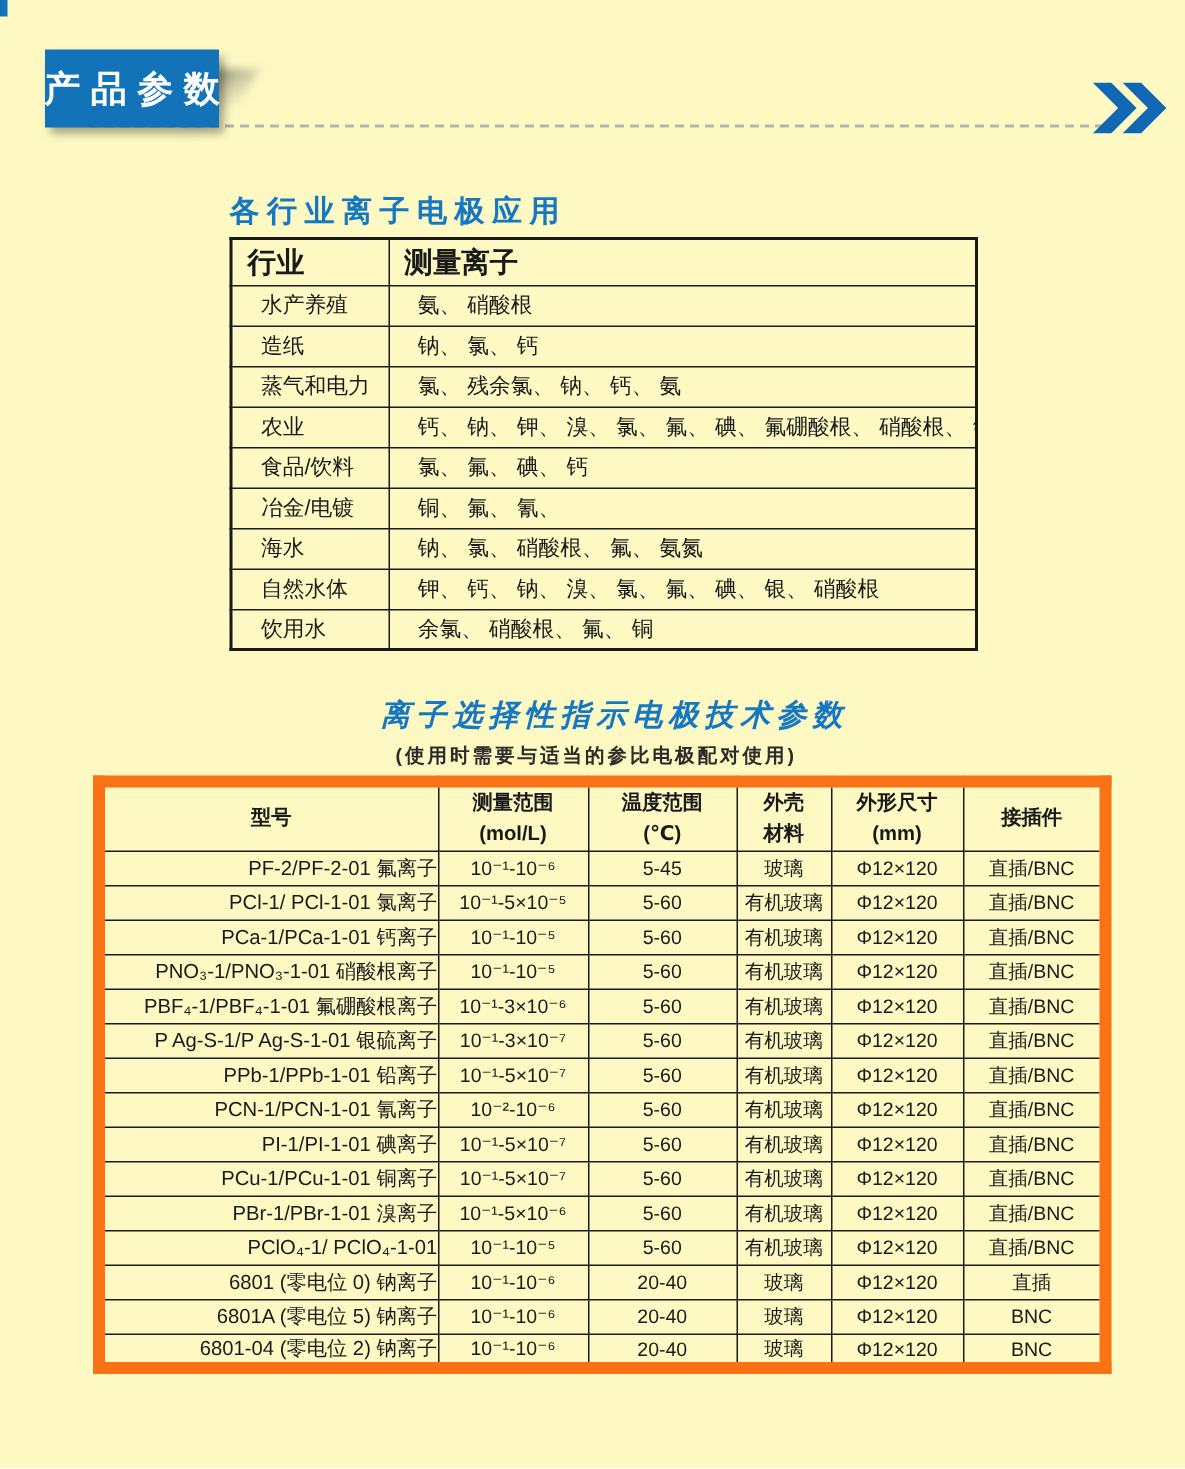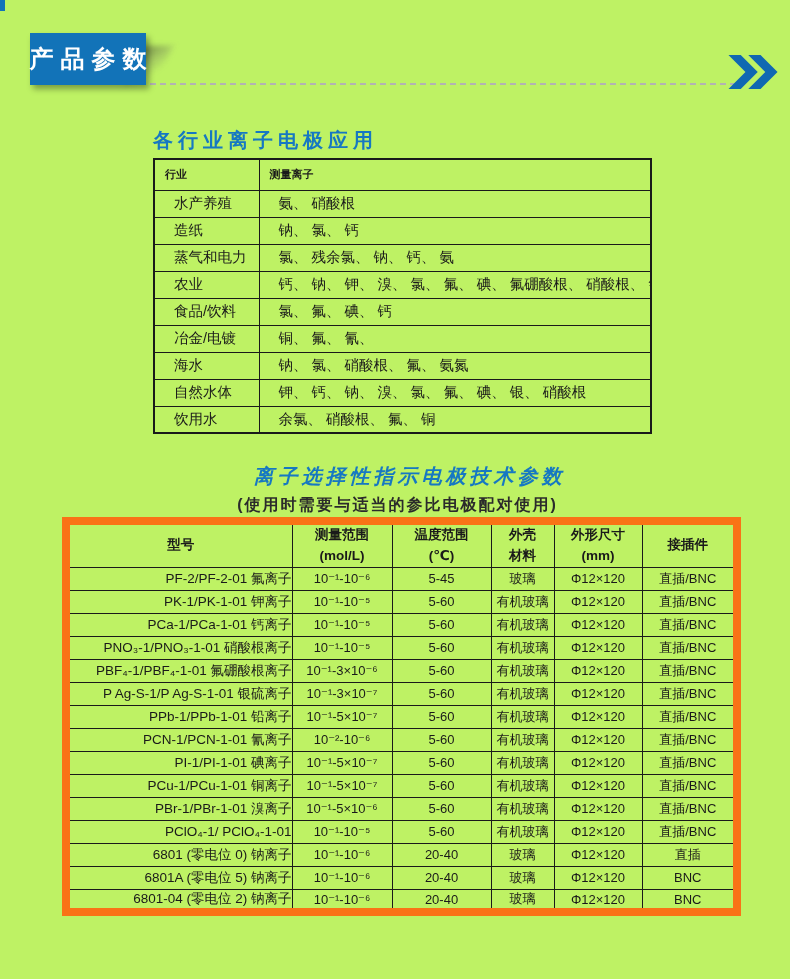--- a/index.html
+++ b/index.html
@@ -2,21 +2,21 @@
 <html><head>
 <meta charset="utf-8">
 <style>
   * { margin:0; padding:0; box-sizing:border-box; }
   html,body { background:#ffffff; }
   body {
     width:790px; height:979px;
     font-family:"Liberation Sans","DejaVu Sans",sans-serif;
     color:#1a1a1a;
   }
-  .page { position:relative; width:790px; height:979px; background:#bef264; overflow:hidden; }
+  .page { position:relative; width:790px; height:979px; background:#fef9c3; overflow:hidden; }
 
   
   .corner-mark { position:absolute; left:0; top:0; width:5px; height:11px; background:#1273b8; }
   .banner {
     position:absolute; left:30px; top:33px; width:116px; height:52px;
     background:#1273b8; z-index:3;
     display:flex; align-items:center; justify-content:center;
     box-shadow:3px 4px 6px rgba(0,0,0,0.35);
   }
   .banner-label {
@@ -41,32 +41,32 @@
     white-space:nowrap;
   }
   .t2-title {
     position:absolute; left:74px; width:671px; top:463px;
     text-align:center; font-size:20px; font-weight:bold; color:#1678c2; letter-spacing:4px;
     white-space:nowrap;
     font-style:italic;
   }
   .t2-subtitle {
     position:absolute; left:62px; width:671px; top:495px;
-    text-align:center; font-size:16px; font-weight:bold; color:#2b2b2b; letter-spacing:2px;
+    text-align:center; font-size:13px; font-weight:bold; color:#2b2b2b; letter-spacing:2px;
     white-space:nowrap;
   }
 
   
   table { border-collapse:collapse; table-layout:fixed; }
   .t1 { position:absolute; left:153px; top:158px; width:497px; border:2px solid #1a1a1a; }
   .t1 th, .t1 td {
     border:1px solid #1a1a1a; text-align:left; vertical-align:middle;
     padding:0 4px 0 10px; white-space:nowrap; overflow:hidden;
   }
-  .t1 th { height:31px; font-size:11px; font-weight:bold;margin-left:48px; }
+  .t1 th { height:31px; font-size:19px; font-weight:bold;margin-left:48px; }
   .t1 td { height:27px; font-size:14.5px; font-weight:normal;padding-left:19px; }
 
   
   .t2 { position:absolute; left:62px; top:517px; width:671px; border:8px solid #f97316; }
   .t2 th, .t2 td {
     border:1px solid #1a1a1a; vertical-align:middle; white-space:nowrap; overflow:hidden;
   }
   .t2 th { height:46px; font-size:13.5px; font-weight:bold; text-align:center; line-height:1.55; }
   .t2 td { height:23px; font-size:13px; text-align:center; }
   .t2 td.model { text-align:right; padding-left:8px; font-size:13.5px; }
@@ -182,22 +182,22 @@
     <tbody>
       <tr>
           <td class="model">PF-2/PF-2-01 氟离子</td>
           <td>10⁻¹-10⁻⁶</td>
           <td>5-45</td>
           <td>玻璃</td>
           <td>Φ12×120</td>
           <td>直插/BNC</td>
         </tr>
       <tr>
-          <td class="model">PK-1/PK-1-01 钾离子</td>
-          <td>10⁻¹-10⁻⁵</td>
+          <td class="model">PCl-1/ PCl-1-01 氯离子</td>
+          <td>10⁻¹-5×10⁻⁵</td>
           <td>5-60</td>
           <td>有机玻璃</td>
           <td>Φ12×120</td>
           <td>直插/BNC</td>
         </tr>
       <tr>
           <td class="model">PCa-1/PCa-1-01 钙离子</td>
           <td>10⁻¹-10⁻⁵</td>
           <td>5-60</td>
           <td>有机玻璃</td>

